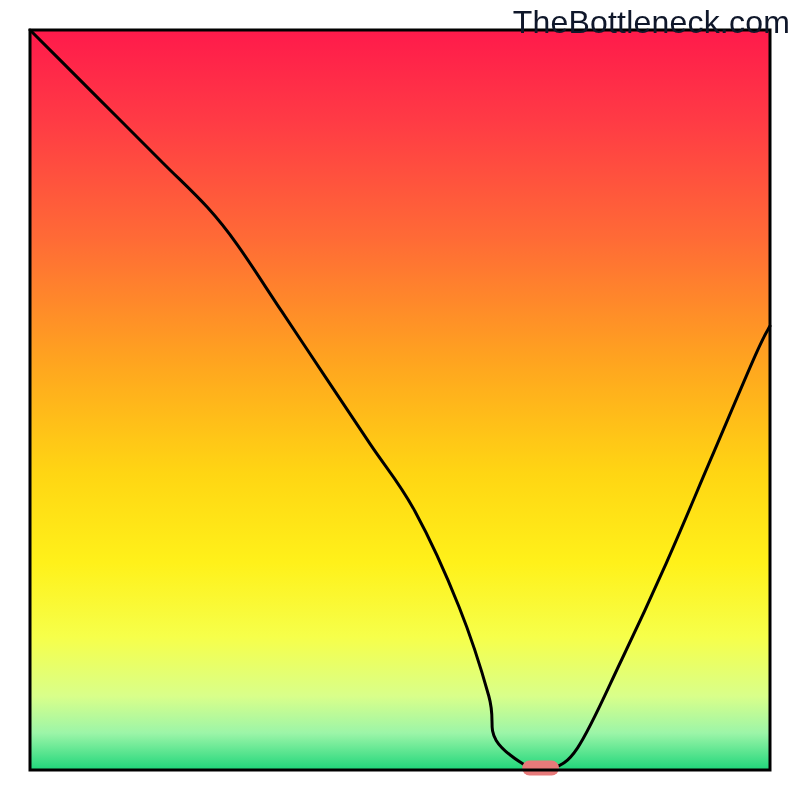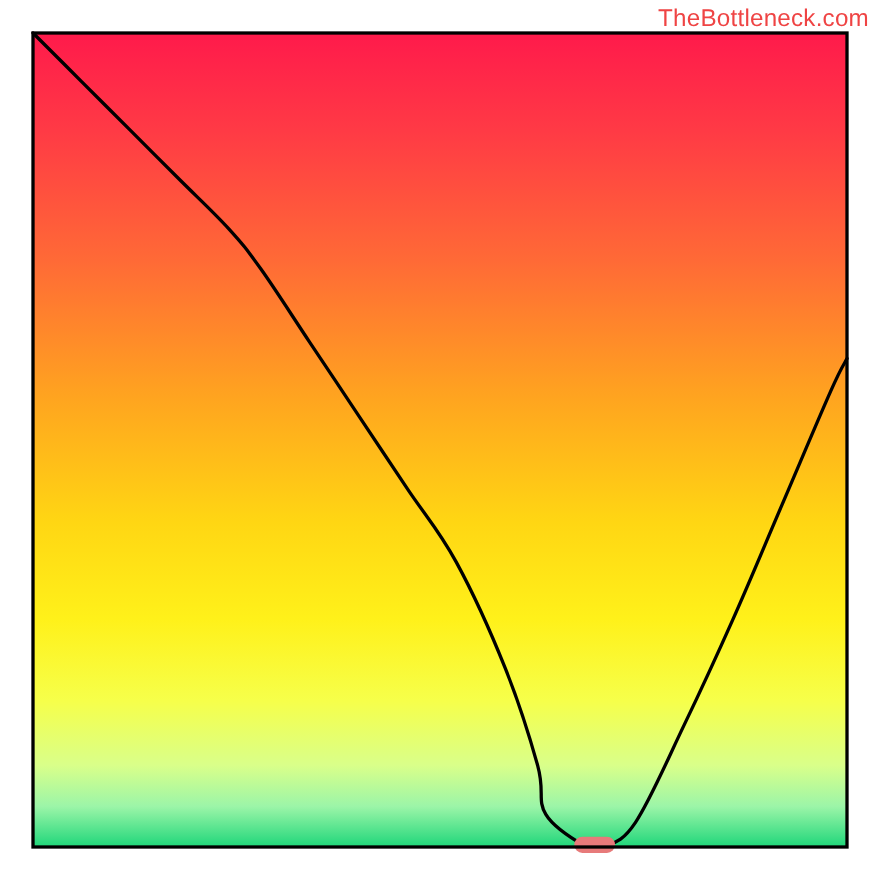--- a/index.html
+++ b/index.html
@@ -12,22 +12,22 @@
   }
   .container {
     position: relative;
     width: 800px;
     height: 800px;
   }
   .watermark {
     position: absolute;
     top: 4px;
     right: 10px;
-    color: #ef4444;
-    font-size: 22px;
+    color: #0f172a;
+    font-size: 32px;
     font-weight: 500;
     letter-spacing: 0.2px;
   }
   svg {
     display: block;
   }
 </style>
 </head>
 <body>
 

